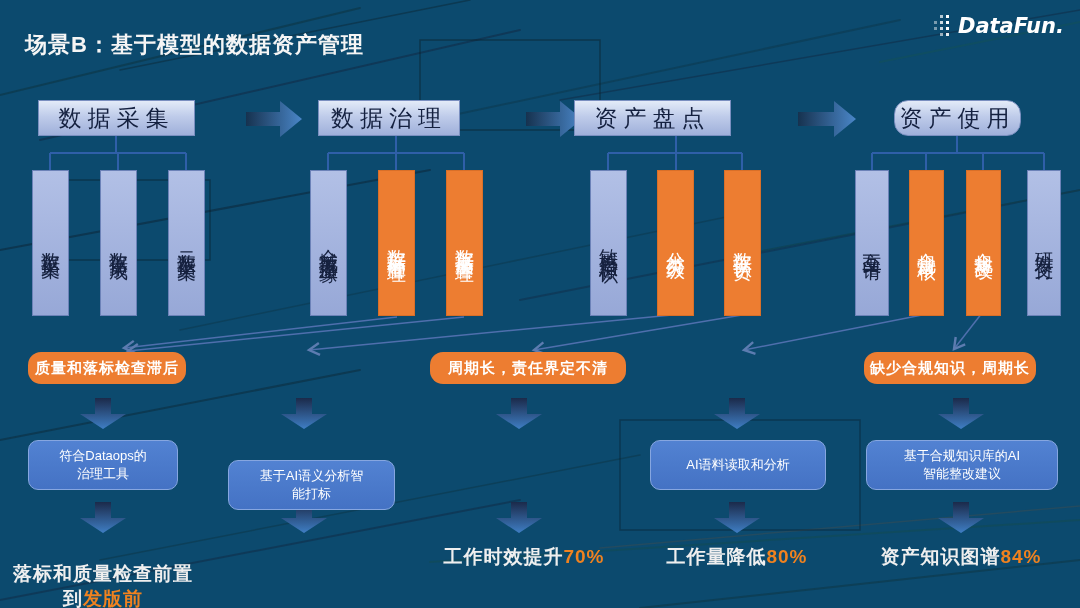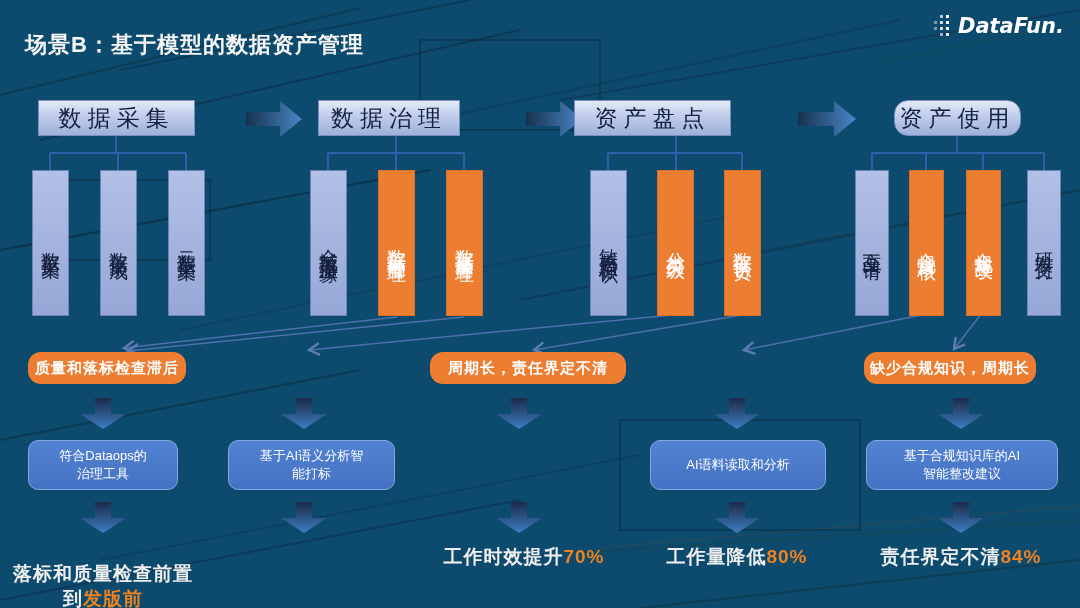--- a/index.html
+++ b/index.html
@@ -184,25 +184,25 @@
   <div class="vbox" style="left:1027px;width:34px;">
       <span>研发交付</span>
     </div>
 
   <div class="pain" style="left:28px;width:158px;">质量和落标检查滞后</div>
   <div class="pain" style="left:430px;width:196px;">周期长，责任界定不清</div>
   <div class="pain" style="left:864px;width:172px;">缺少合规知识，周期长</div>
 
   <div class="solution" style="left:28px;width:150px;">符合Dataops的
 治理工具</div>
-  <div class="solution" style="left:228px;width:167px;">基于AI语义分析智
+  <div class="solution" style="left:228px;width:167px;margin-top:20px;">基于AI语义分析智
 能打标</div>
   <div class="solution" style="left:650px;width:176px;">AI语料读取和分析</div>
   <div class="solution" style="left:866px;width:192px;">基于合规知识库的AI
 智能整改建议</div>
 
   <div class="result" style="left:8px;width:190px;top:538px;margin-top:24px;"><span>落标和质量检查前置
 到</span><span class="hl">发版前</span></div>
   <div class="result" style="left:434px;width:180px;"><span>工作时效提升</span><span class="hl">70%</span></div>
   <div class="result" style="left:647px;width:180px;"><span>工作量降低</span><span class="hl">80%</span></div>
-  <div class="result" style="left:871px;width:180px;"><span>责任界定不清</span><span class="hl">84%</span></div>
+  <div class="result" style="left:871px;width:180px;"><span>资产知识图谱</span><span class="hl">84%</span></div>
 
 </div>
 
 </body></html>

